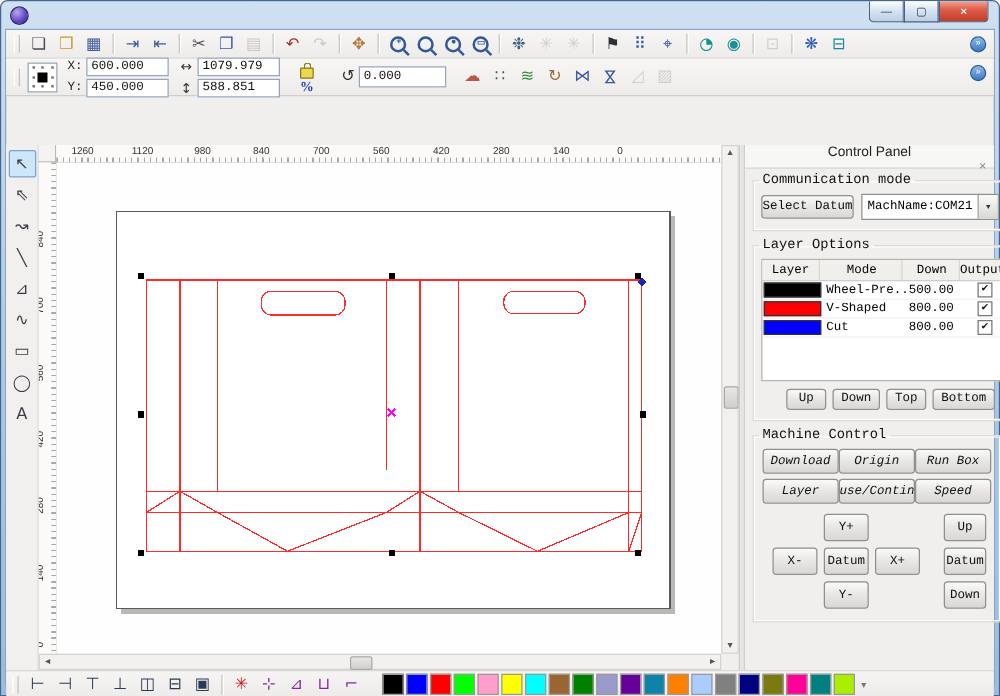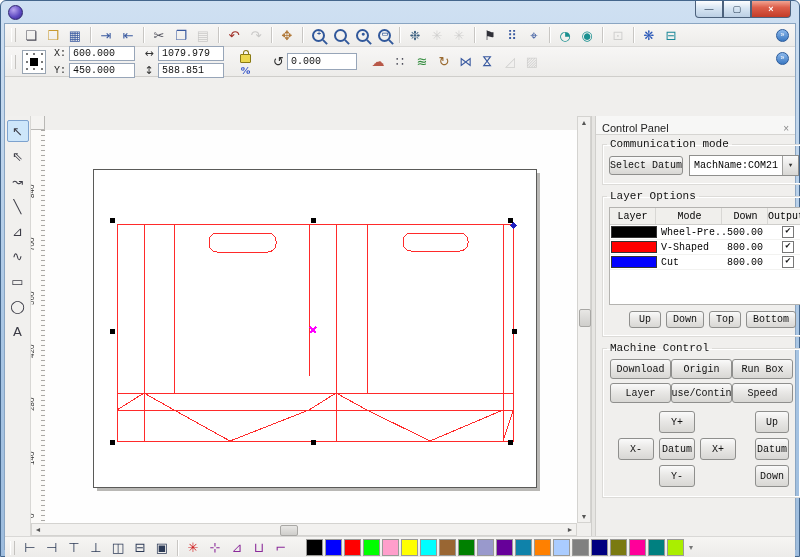--- a/index.html
+++ b/index.html
@@ -75,22 +75,22 @@
   #vscroll{left:572px;top:0;width:14px;height:407px;}
   #hscroll{left:26px;top:407px;width:546px;height:13px;}
   .sb .arrow{position:absolute;color:#555;font-size:7px;line-height:11px;width:12px;text-align:center;}
   .thumb{position:absolute;background:linear-gradient(#e8e7e5,#cfcecb);border:1px solid #a8a7a4;border-radius:2px;}
   #vthumb{left:1px;width:10px;top:192px;height:16px;}
   #hthumb{top:1px;height:9px;left:248px;width:16px;}
   
   #splitter{position:absolute;left:586px;top:0;width:4px;bottom:0;background:#e6e5e2;border-left:1px solid #cfcecb;}
   #panel{position:absolute;left:590px;right:0;top:0;bottom:0;background:#f0efed;border-left:1px solid #d0cfcc;
     font-family:"Liberation Mono",monospace;}
-  #panel-title{height:18px;background:#f7f7f6;border-bottom:1px solid #d6d5d2;display:flex;align-items:flex-end;
-    padding:0 6px;font-family:"Liberation Sans",sans-serif;font-size:11px;color:#222;}
+  #panel-title{height:18px;background:#f7f7f6;border-bottom:1px solid #d6d5d2;display:flex;align-items:center;
+    padding:0 6px;font-family:"Liberation Sans",sans-serif;font-size:11px;color:#222;flex-direction:column;}
   #panel-close{margin-left:auto;color:#888;font-size:10px;}
   fieldset{border:1px solid #dcdbd8;box-shadow:0 0 0 1px #fff inset;margin:3px 6px 5px 6px;padding:3px 4px 6px 4px;}
   legend{font-size:11px;color:#111;padding:0 3px;}
   .btn{background:linear-gradient(#fafafa,#e9e8e6 45%,#d8d7d4);border:1px solid #8f8f8d;border-radius:3px;
     font-family:"Liberation Mono",monospace;font-size:10px;color:#111;display:flex;align-items:center;justify-content:center;
     overflow:hidden;white-space:nowrap;box-sizing:border-box;}
   #comm-row{display:flex;gap:6px;align-items:center;padding:2px 2px;}
   #select-mode-btn{width:74px;height:19px;}
   #machine-combo{flex:1;height:19px;border:1px solid #8f8f8d;background:#fff;display:flex;align-items:center;font-size:10px;}
   #machine-combo .val{flex:1;padding:0 4px;overflow:hidden;white-space:nowrap;}
@@ -103,21 +103,21 @@
   .lrow{display:flex;height:14px;align-items:center;border-bottom:1px solid #f2f2f0;}
   .c-layer{width:46px;flex:none;align-self:stretch;}
   .c-mode{width:66px;flex:none;padding-left:2px;box-sizing:border-box;overflow:hidden;white-space:nowrap;}
   .c-speed{width:46px;flex:none;padding-left:2px;box-sizing:border-box;}
   .c-out{flex:1;display:flex;justify-content:center;}
   .lrow .c-layer{border:1px solid #333;box-sizing:border-box;margin:1px 2px 1px 1px;}
   .chk{width:10px;height:10px;border:1px solid #777;background:#fff;font-size:9px;line-height:9px;text-align:center;color:#111;}
   #order-row{display:flex;justify-content:center;gap:5px;margin:2px 0 2px 10px;}
   #order-row .btn{height:17px;padding:0 6px;min-width:32px;}
   
-  .mrow{display:flex;justify-content:space-between;padding:2px 3px;}
+  .mrow{display:flex;justify-content:space-between;padding:2px 3px;font-style:italic;}
   .mrow .btn{width:61px;height:20px;}
   #jogzone{display:flex;margin-top:6px;padding:0 3px 2px 3px;}
   #jogleft{display:grid;grid-template-columns:repeat(3,38px);grid-template-rows:repeat(3,24px);gap:3px;margin-left:8px;}
   #jogleft .btn{width:36px;height:22px;}
   #jogright{display:flex;flex-direction:column;gap:5px;margin-left:auto;margin-right:4px;}
   #jogright .btn{width:34px;height:22px;}
   #markcut-row{padding:8px 0 0 8px;}
   #markcut-btn{width:92px;height:20px;}
   
   #bottombar{position:absolute;left:0;right:0;top:512px;height:21px;background:linear-gradient(#f6f5f3,#ecebe9);
@@ -320,20 +320,32 @@
           <span class="ltool">⇖</span>
           <span class="ltool">↝</span>
           <span class="ltool">╲</span>
           <span class="ltool">⊿</span>
           <span class="ltool">∿</span>
           <span class="ltool">▭</span>
           <span class="ltool">◯</span>
           <span class="ltool">A</span>
         </div>
       <div id="corner"></div>
+      <div id="hruler" class="ruler">
+          <span class="rlabel" style="left: 21px;">1260</span>
+          <span class="rlabel" style="left: 69px;">1120</span>
+          <span class="rlabel" style="left: 117px;">980</span>
+          <span class="rlabel" style="left: 164px;">840</span>
+          <span class="rlabel" style="left: 212px;">700</span>
+          <span class="rlabel" style="left: 260px;">560</span>
+          <span class="rlabel" style="left: 308px;">420</span>
+          <span class="rlabel" style="left: 356px;">280</span>
+          <span class="rlabel" style="left: 404px;">140</span>
+          <span class="rlabel" style="left: 451px;">0</span>
+        </div>
       <div id="vruler" class="ruler">
           <span class="rlabel" style="top: 56px;">840</span>
           <span class="rlabel" style="top: 109px;">700</span>
           <span class="rlabel" style="top: 163px;">560</span>
           <span class="rlabel" style="top: 216px;">420</span>
           <span class="rlabel" style="top: 269px;">280</span>
           <span class="rlabel" style="top: 323px;">140</span>
           <span class="rlabel" style="top: 376px;">0</span>
         </div>
 

